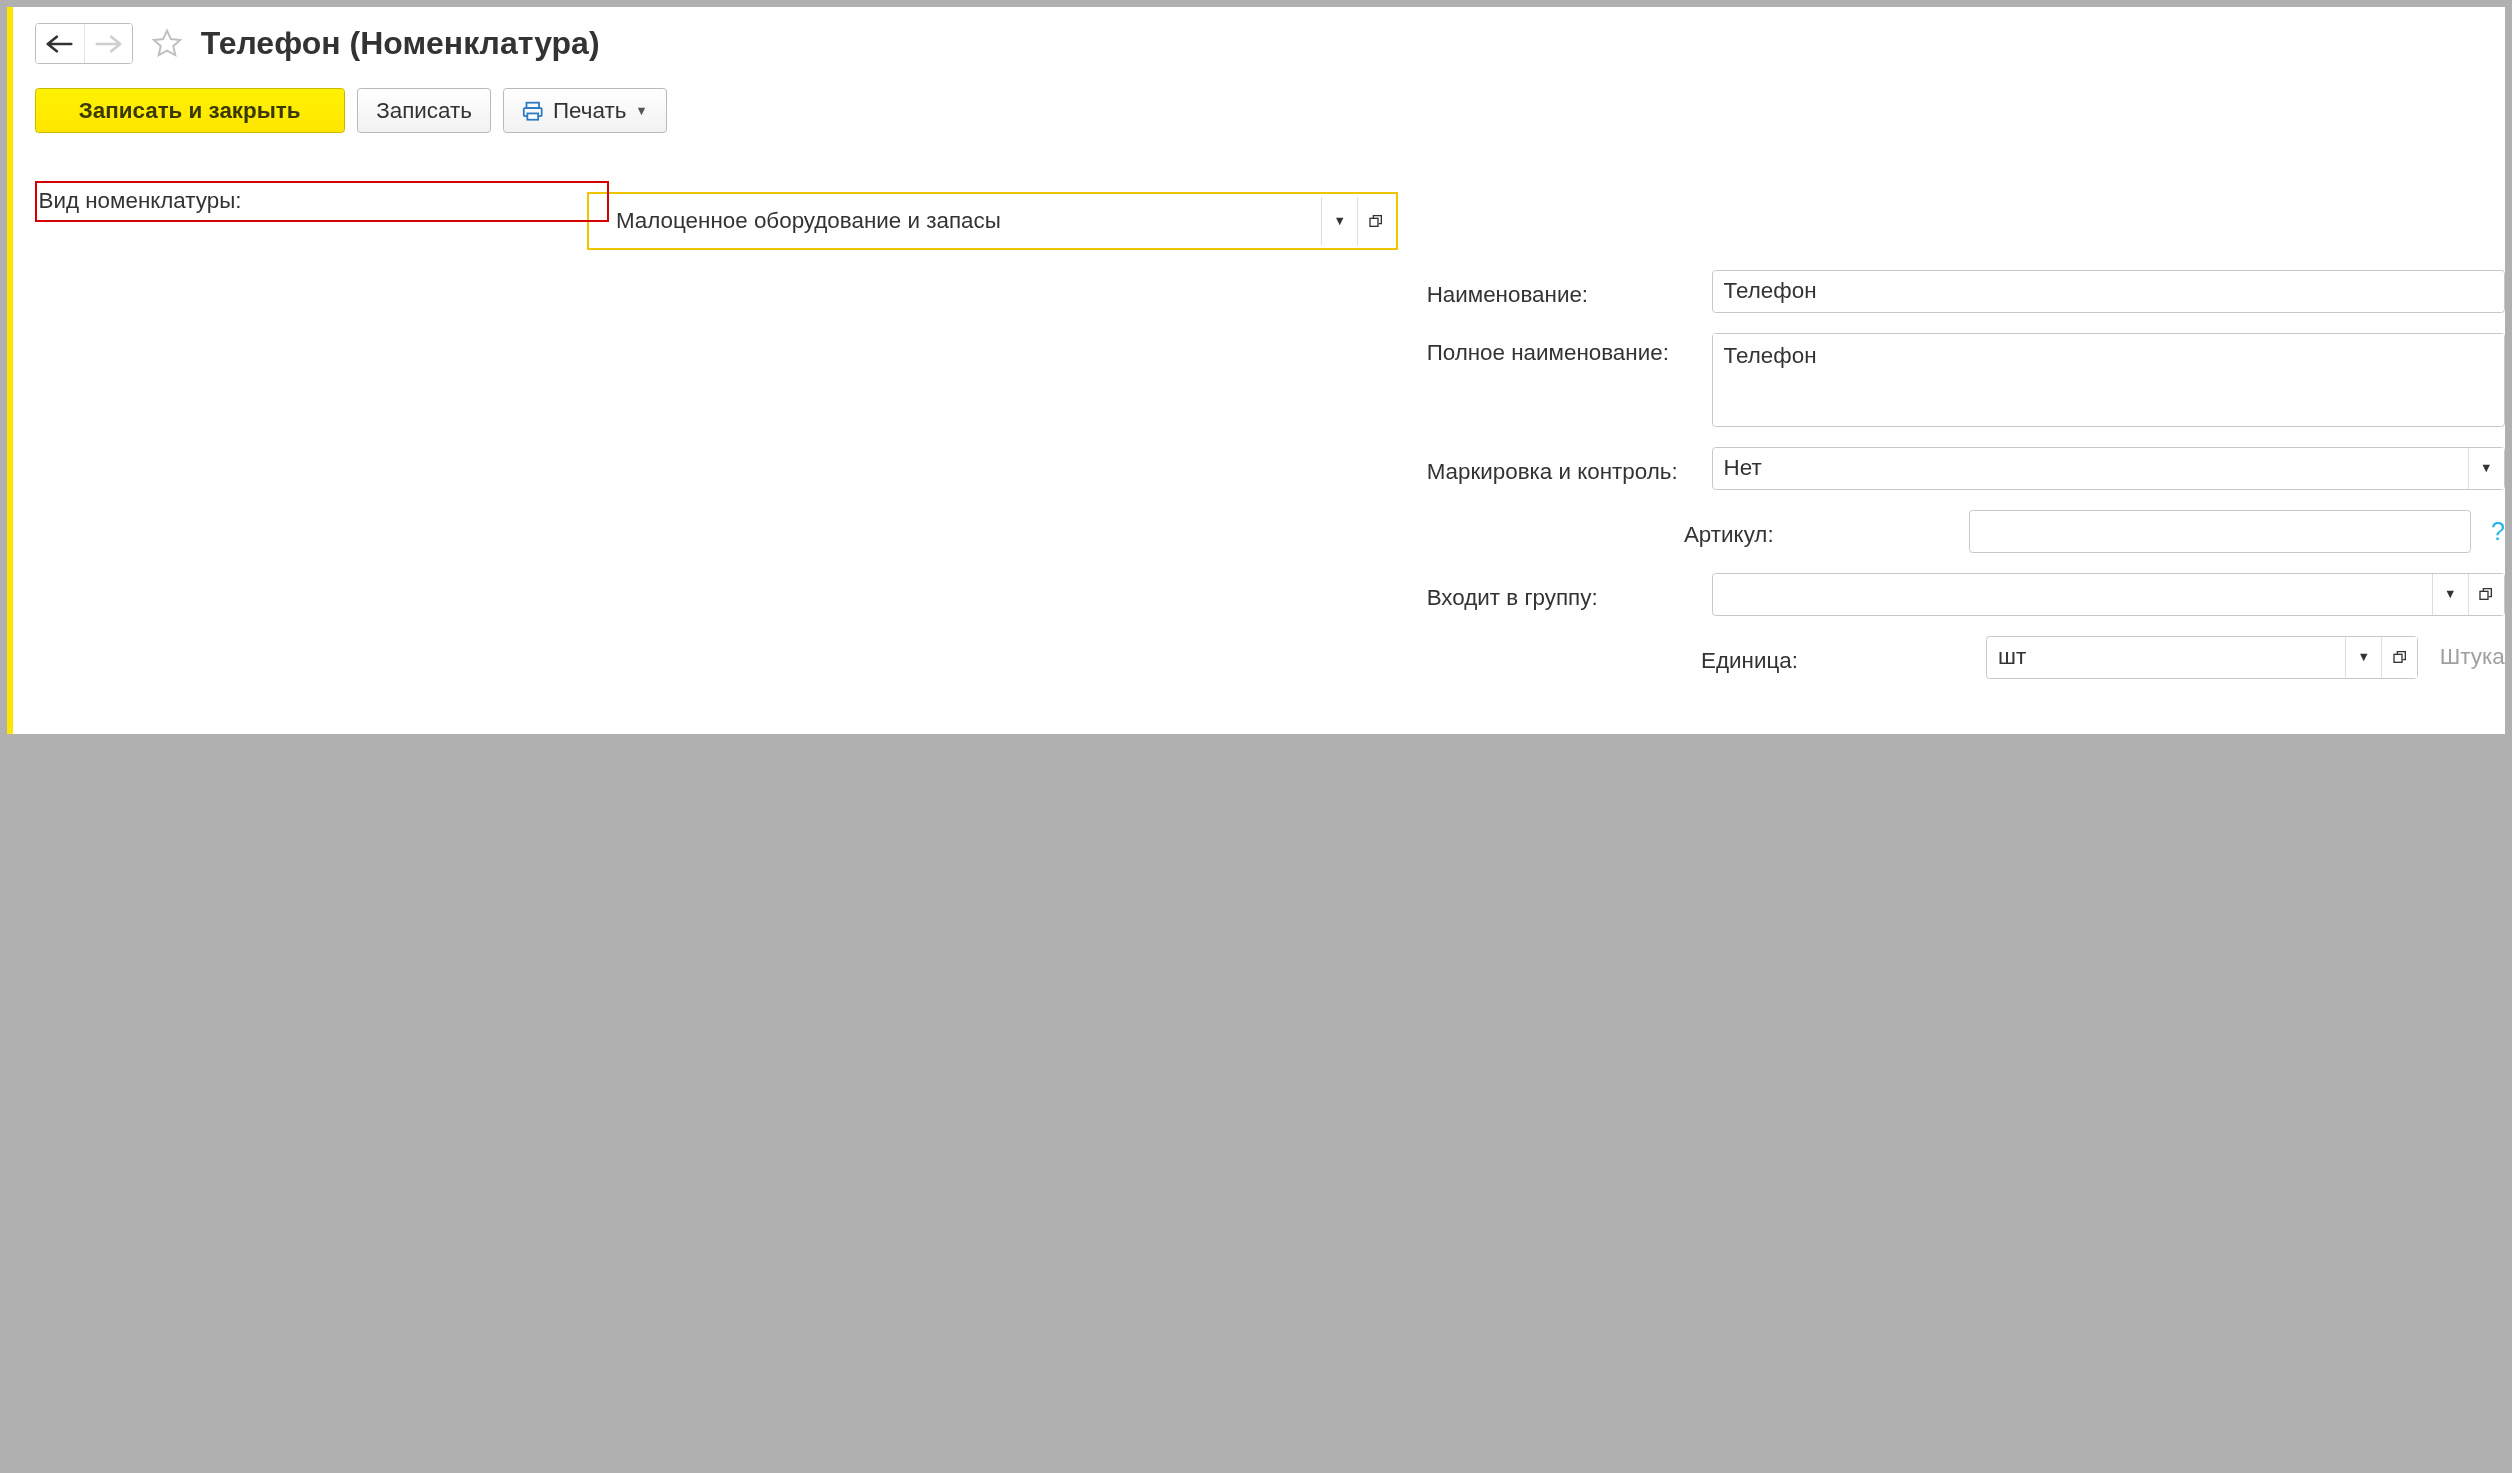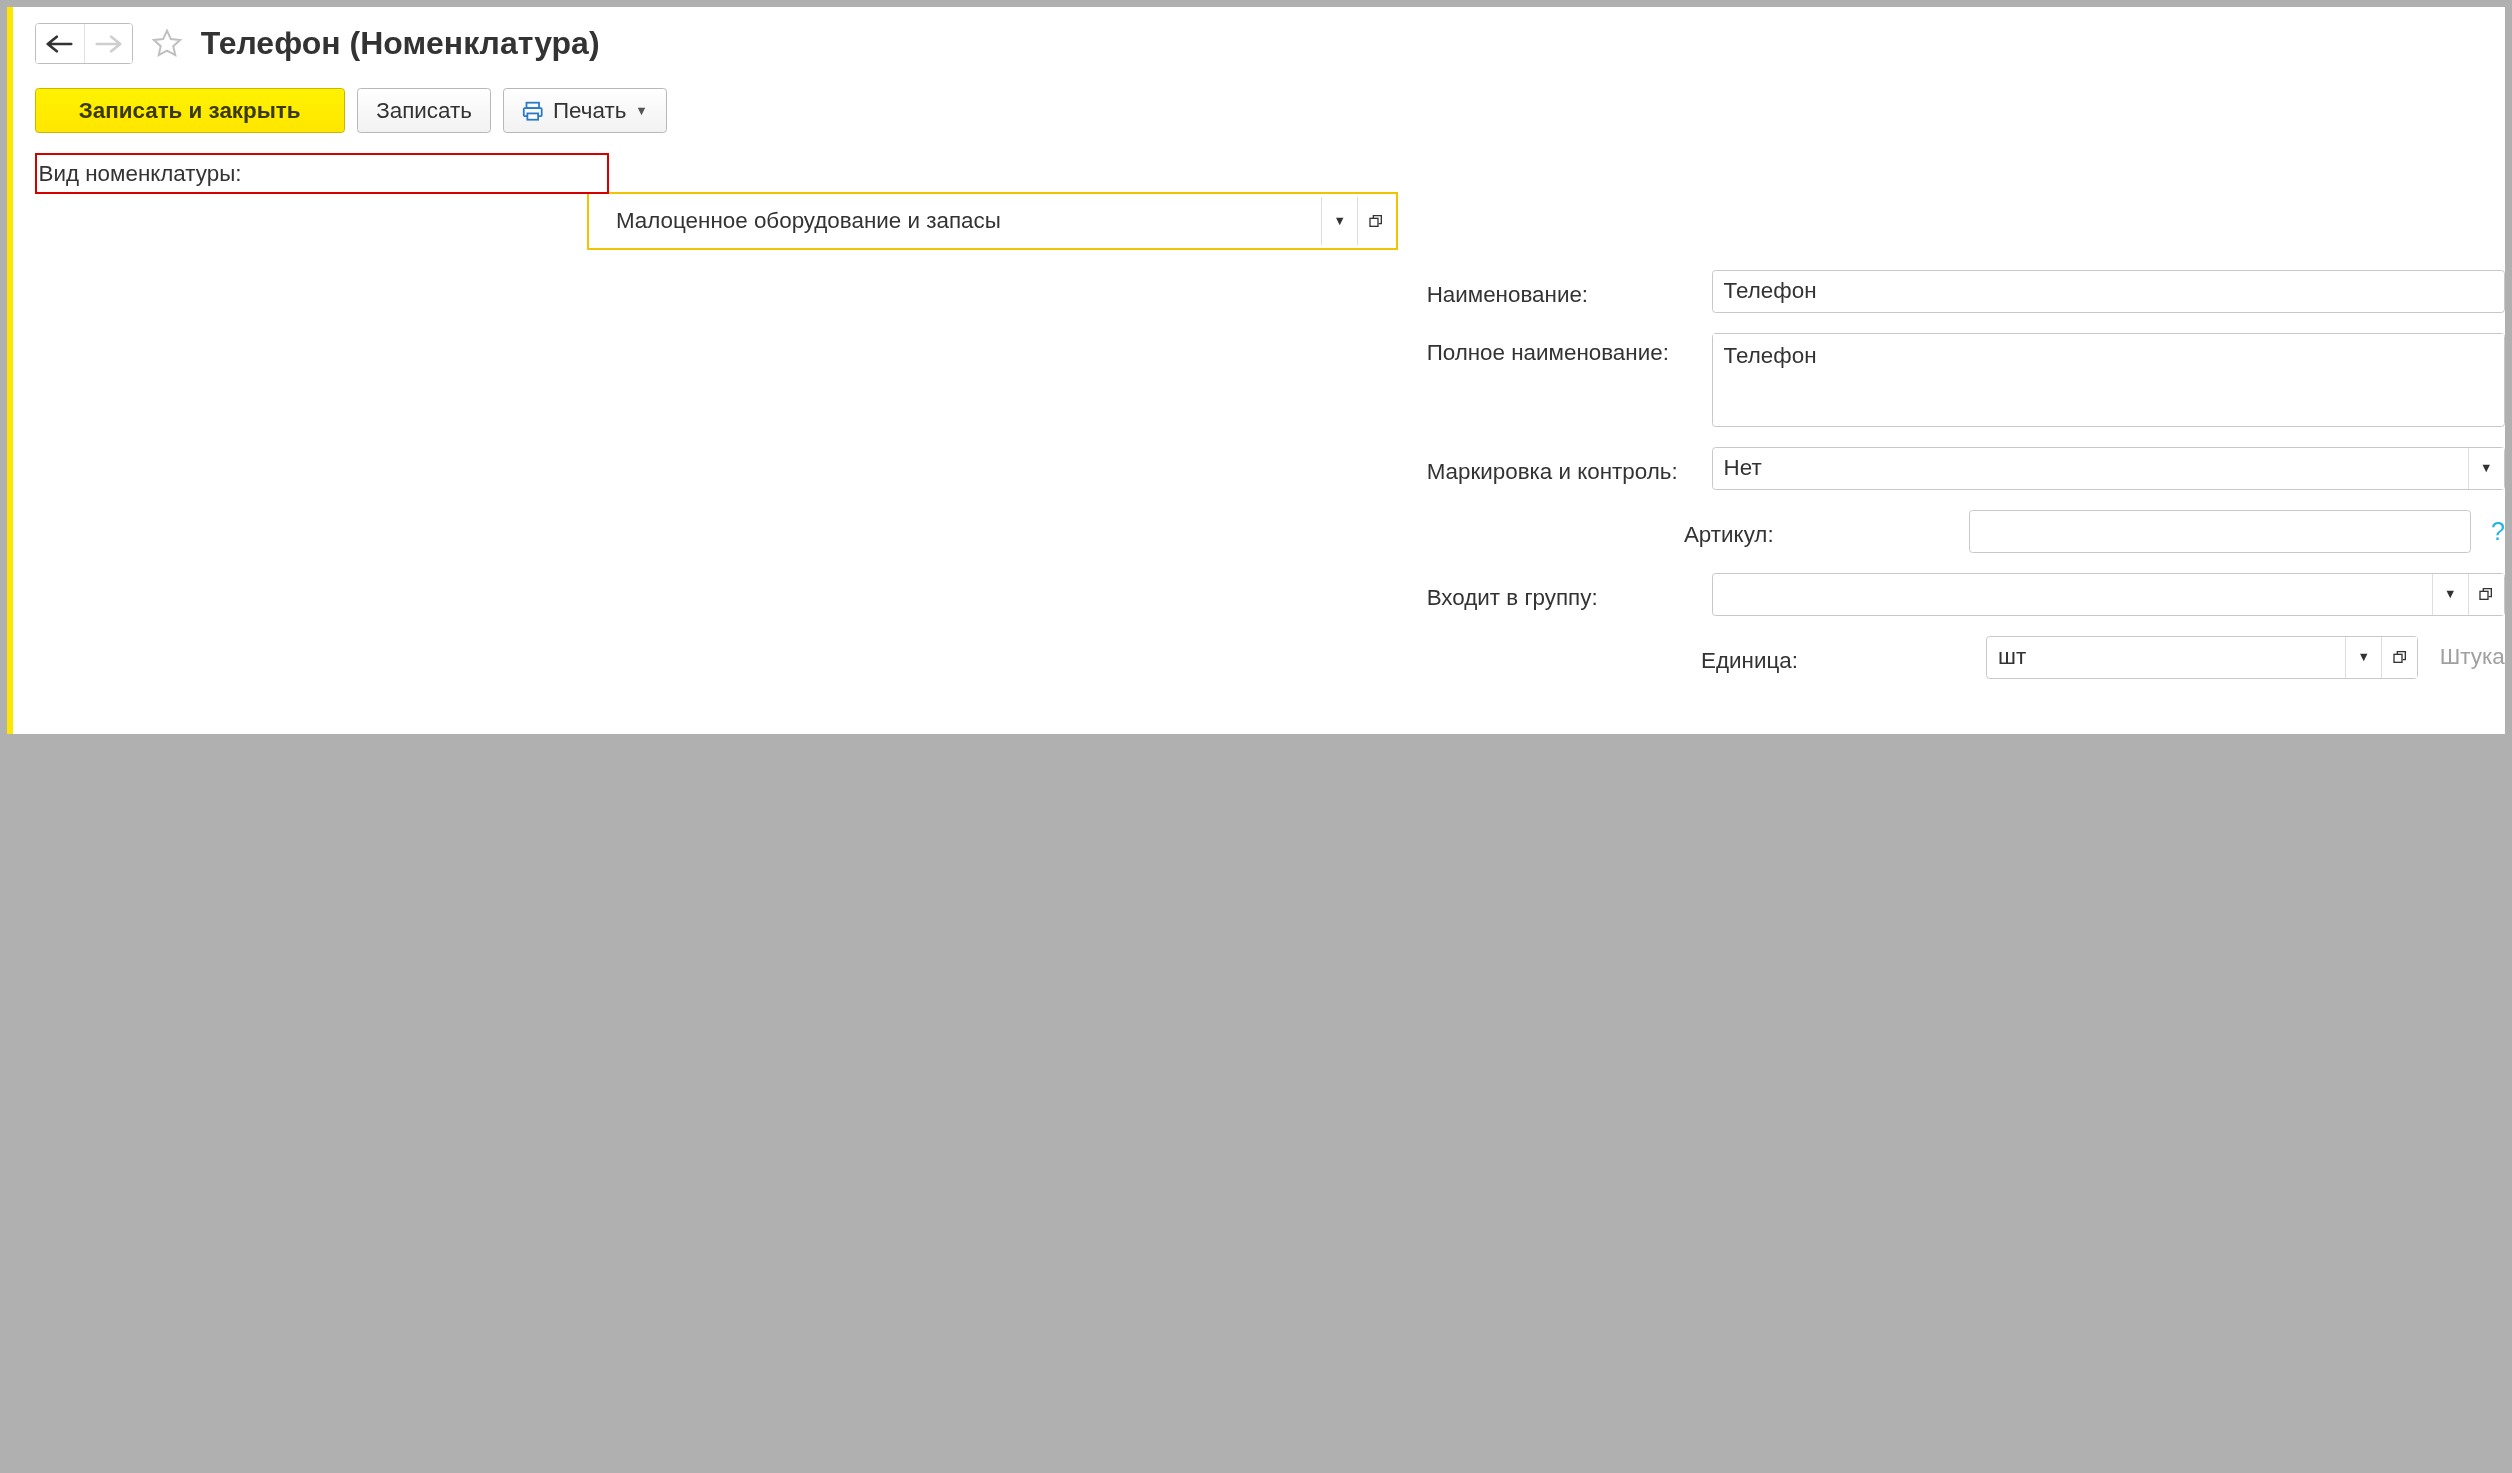--- a/index.html
+++ b/index.html
@@ -168,21 +168,21 @@
     margin-left: -14.4px;
     padding: 2.7px 2.7px 2.7px 16px;
     margin-top: 39px;
   }
   .highlight-yellow .input-wrap {
     border:none;
     height: 48px;
     width: 788px;
   }
   .row-special {
-    display:flex; align-items:flex-start;
+    display:flex; align-items:center;
   }
   .help-q {
     color: #1fb6e6;
     font-size: 25px;
     margin-left: 12.6px;
     cursor: pointer;
   }
   .unit-desc {
     color: #a0a0a0;
     font-size: 22.4px;

